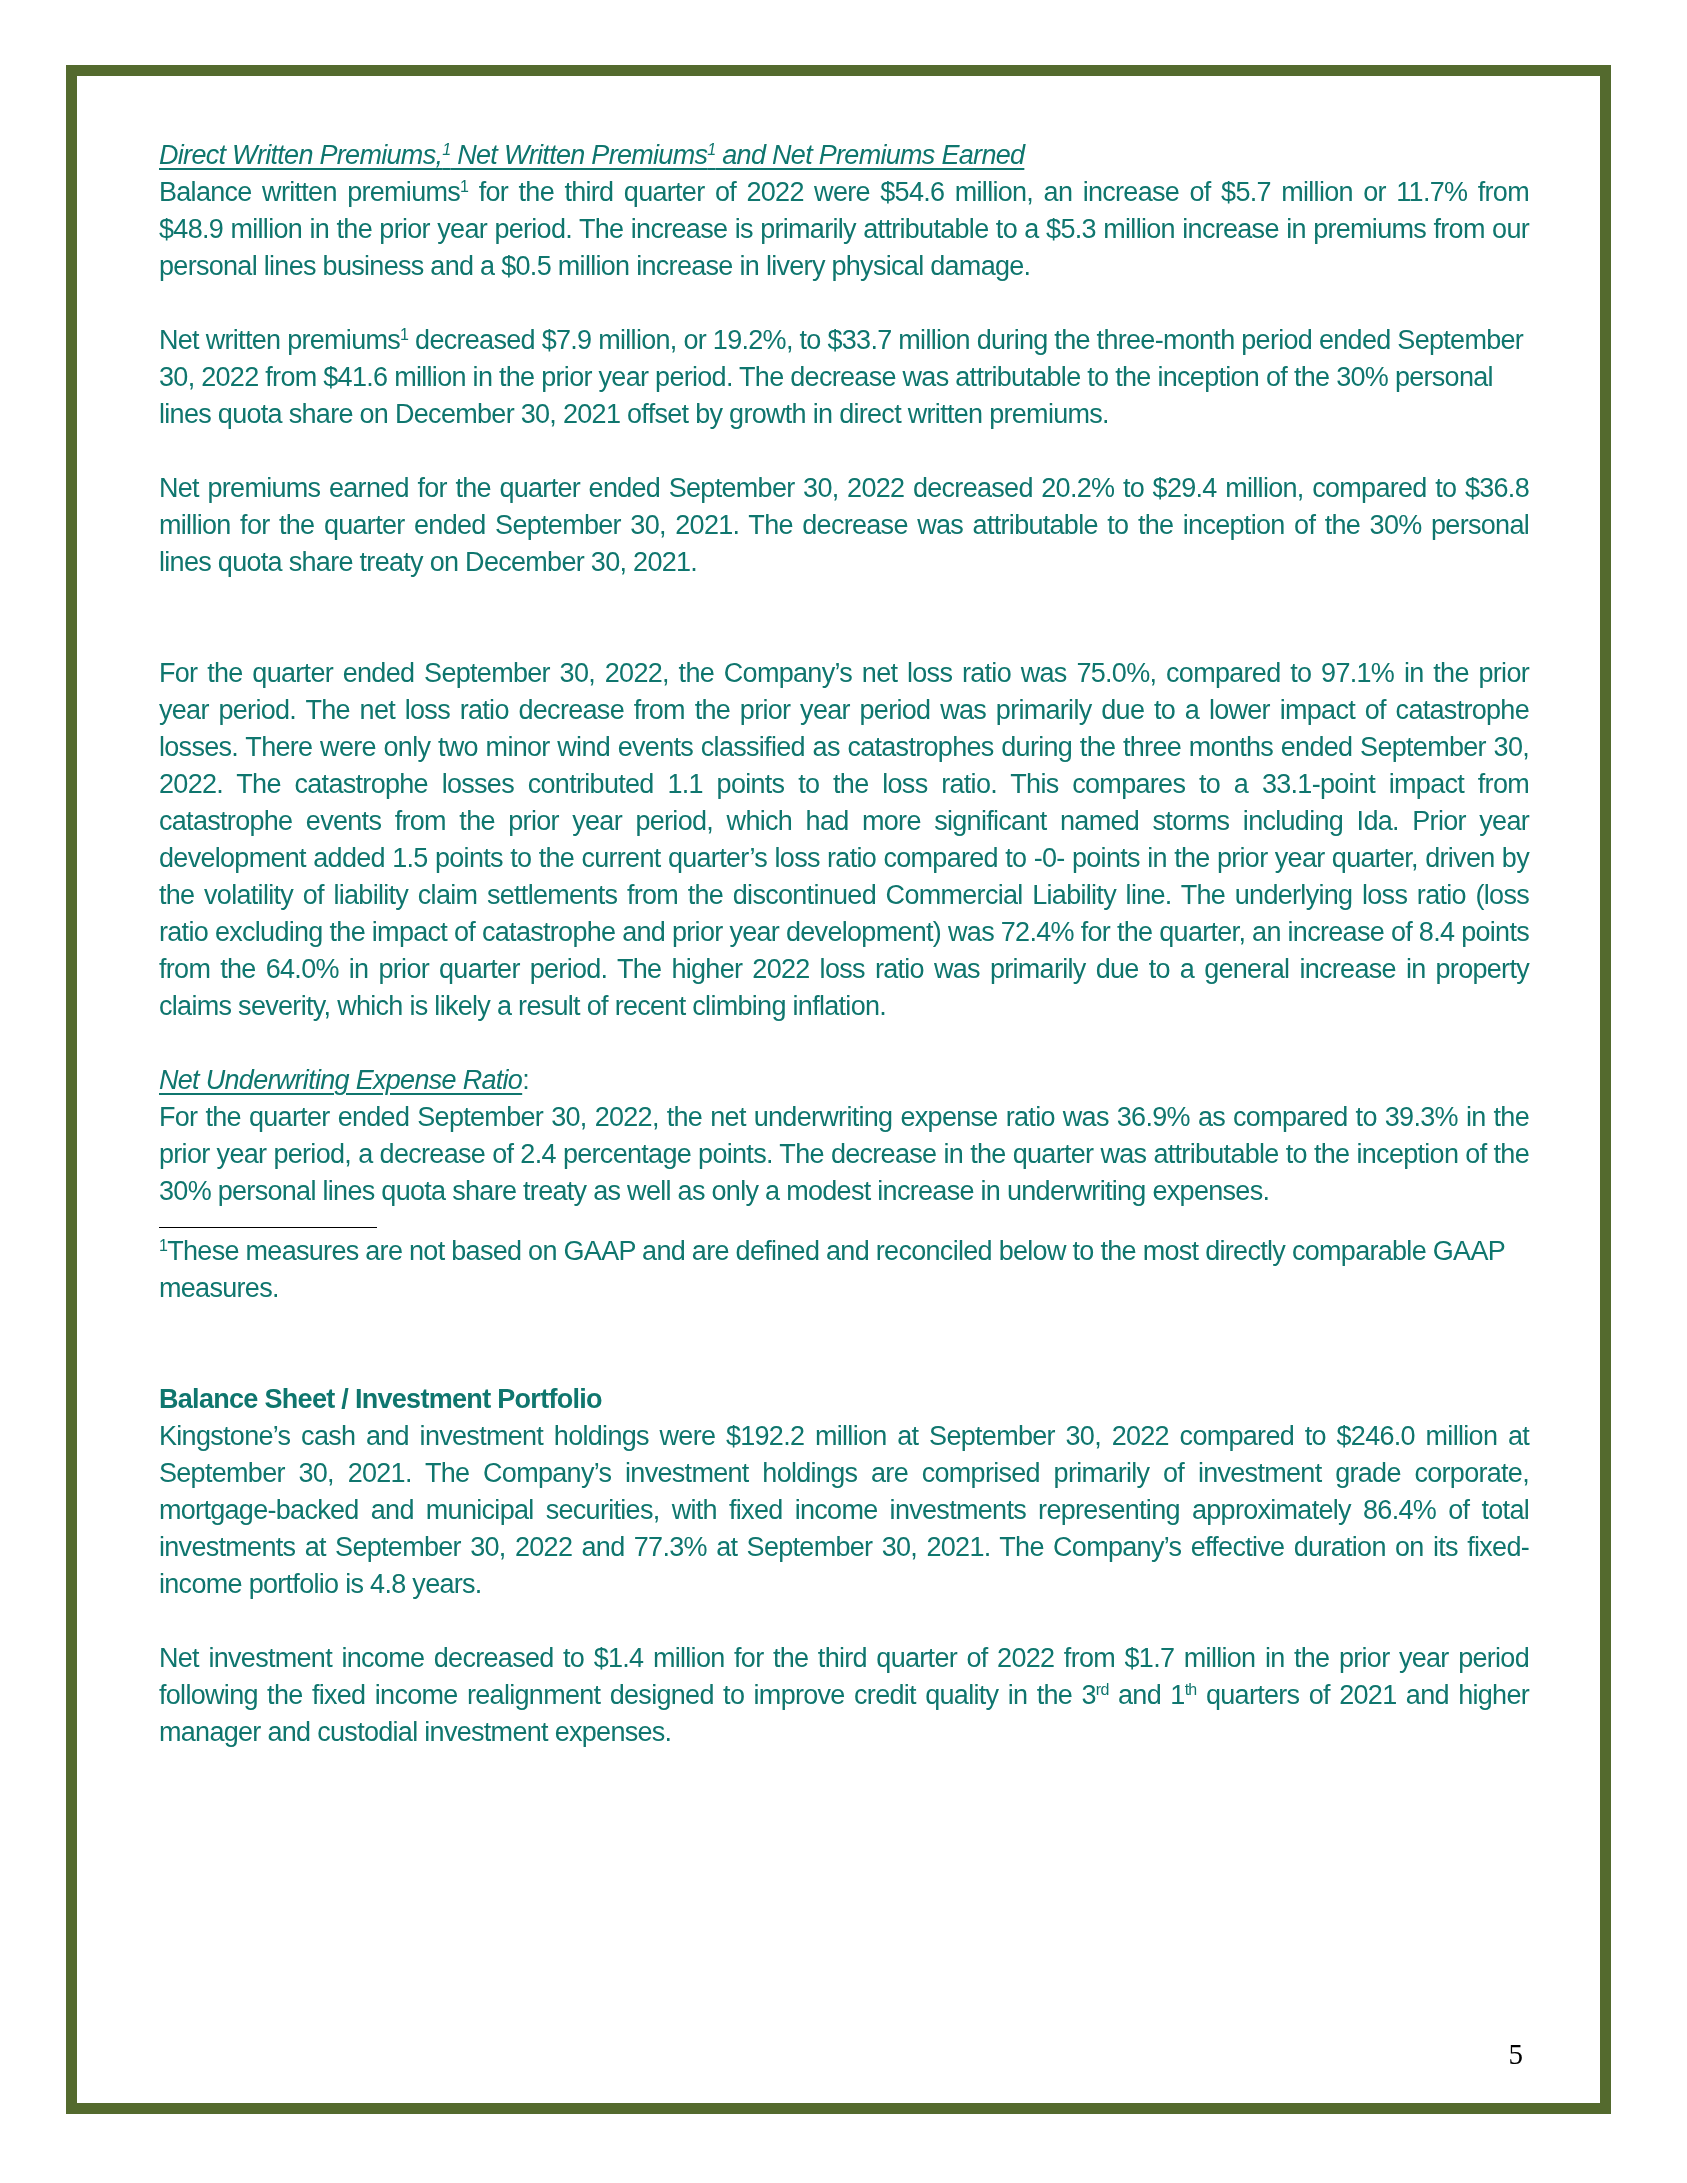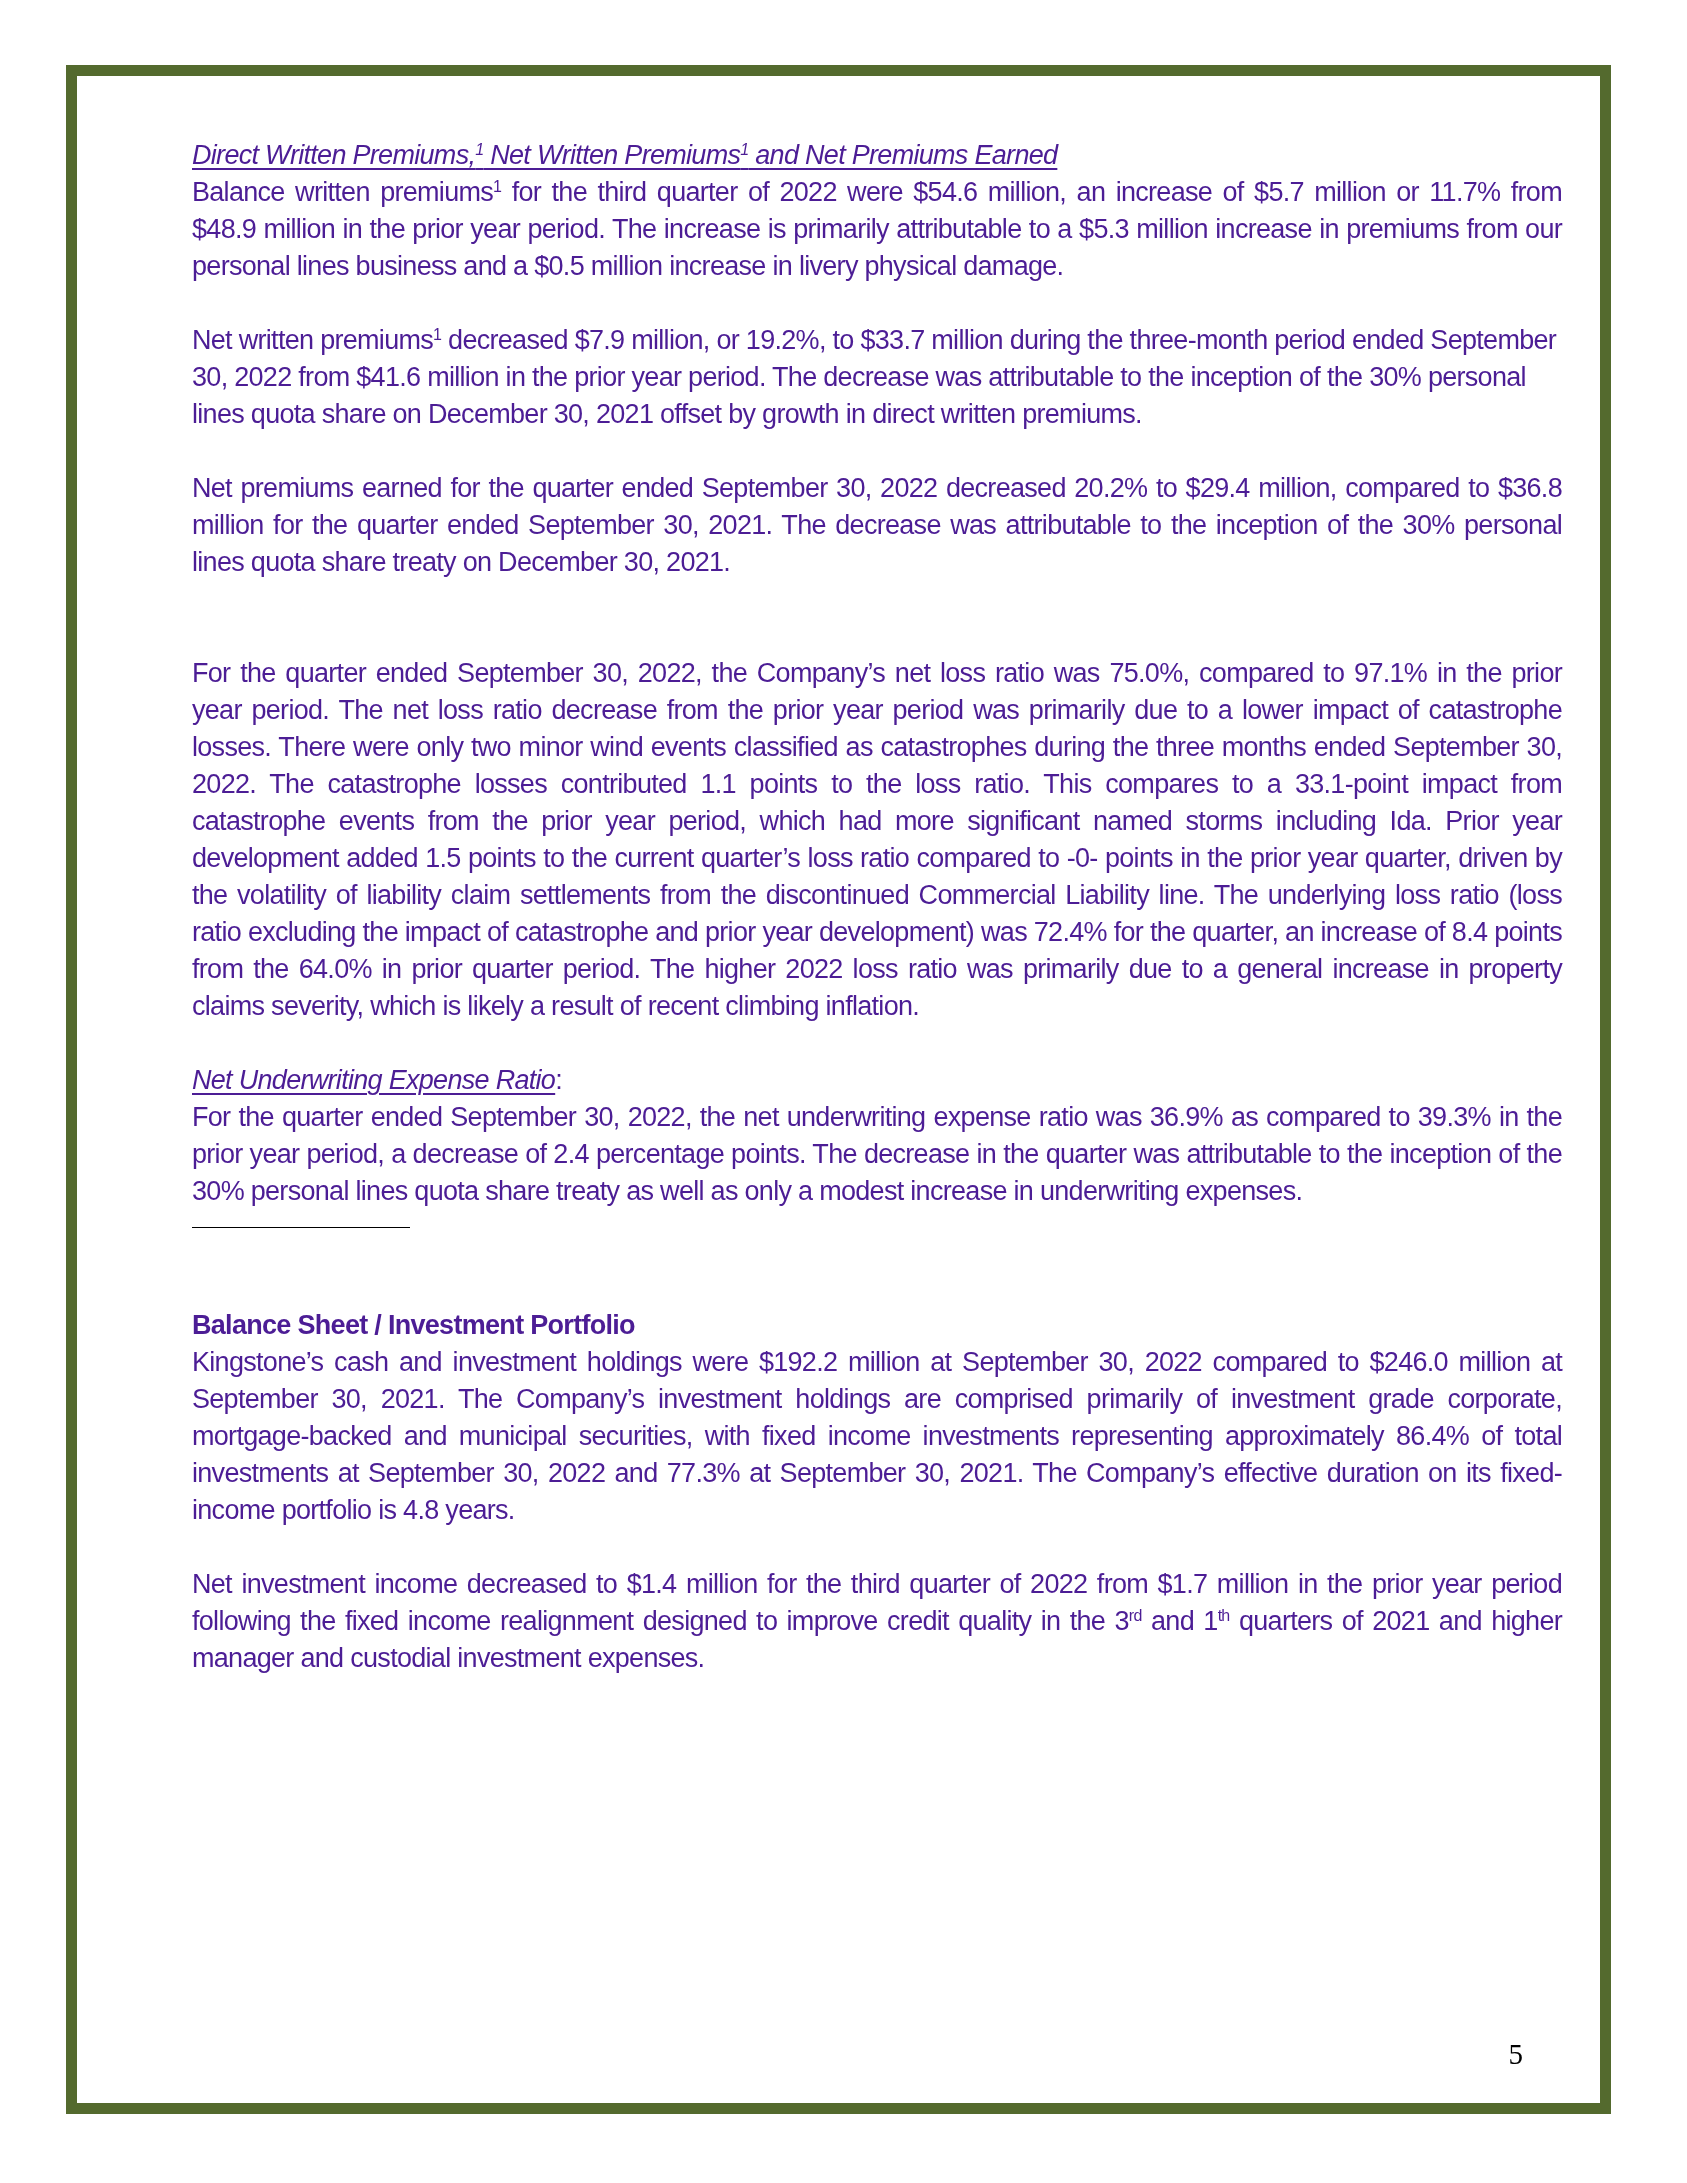--- a/index.html
+++ b/index.html
@@ -6,22 +6,22 @@
   body { width: 1687px; height: 2183px; position: relative; overflow: hidden; }
   .frame-outer {
     position: absolute; left: 66px; top: 65px;
     width: 1545px; height: 2049px;
     box-sizing: border-box;
     border: 11.2px solid #546A2E;
   }
   .content {
     position: absolute; left: 159px; top: 137px; width: 1370px;
     font-family: "Liberation Sans", sans-serif;
-    font-size: 27px; line-height: 37px; color: #4c1d95;
-    letter-spacing: -0.7px; word-spacing: 0px; margin-left: 33px;
+    font-size: 27px; line-height: 37px; color: #0f766e;
+    letter-spacing: -0.7px; word-spacing: 0px;
   }
   .para { margin: 0; }
   .justify { text-align: justify; text-align-last: left; }
   .gap { height: 37px; }
   .heading-it { font-style: italic; text-decoration: underline; text-underline-offset: 4px; text-decoration-thickness: 2px; }
   .heading-b { font-weight: bold; text-underline-offset: 4px; text-decoration-thickness: 2px; }
   sup { font-size: 16px; line-height: 0; vertical-align: 9.3px; }
   .rule-short {
     width: 218px; height: 0; border-top: 1.3px solid #000; margin-top: 17px; margin-bottom: 5.3px;
   }
@@ -48,20 +48,21 @@
   <div class="gap"></div>
 
   <div class="gap"></div>
   <p class="para justify">For the quarter ended September 30, 2022, the Company’s net loss ratio was 75.0%, compared to 97.1% in the prior year period. The net loss ratio decrease from the prior year period was primarily due to a lower impact of catastrophe losses. There were only two minor wind events classified as catastrophes during the three months ended September 30, 2022. The catastrophe losses contributed 1.1 points to the loss ratio. This compares to a 33.1-point impact from catastrophe events from the prior year period, which had more significant named storms including Ida. Prior year development added 1.5 points to the current quarter’s loss ratio compared to -0- points in the prior year quarter, driven by the volatility of liability claim settlements from the discontinued Commercial Liability line. The underlying loss ratio (loss ratio excluding the impact of catastrophe and prior year development) was 72.4% for the quarter, an increase of 8.4 points from the 64.0% in prior quarter period. The higher 2022 loss ratio was primarily due to a general increase in property claims severity, which is likely a result of recent climbing inflation.</p>
   <div class="gap"></div>
 
   <p class="para"><span class="heading-it">Net Underwriting Expense Ratio</span><span>:</span></p>
   <p class="para justify">For the quarter ended September 30, 2022, the net underwriting expense ratio was 36.9% as compared to 39.3% in the prior year period, a decrease of 2.4 percentage points. The decrease in the quarter was attributable to the inception of the 30% personal lines quota share treaty as well as only a modest increase in underwriting expenses.</p>
 
   <div class="rule-short"></div>
+  <p class="para"><sup>1</sup><span>These measures are not based on GAAP and are defined and reconciled below to the most directly comparable GAAP measures.</span></p>
 
   <div class="gap"></div>
   <div class="gap"></div>
 
   <p class="para"><span class="heading-b">Balance Sheet / Investment Portfolio</span></p>
   <p class="para justify">Kingstone’s cash and investment holdings were $192.2 million at September 30, 2022 compared to $246.0 million at September 30, 2021.  The Company’s investment holdings are comprised primarily of investment grade corporate, mortgage-backed and municipal securities, with fixed income investments representing approximately 86.4% of total investments at September 30, 2022 and 77.3% at September 30, 2021.  The Company’s effective duration on its fixed-income portfolio is 4.8 years.</p>
   <div class="gap"></div>
   <p class="para justify"><span>Net investment income decreased to $1.4 million for the third quarter of 2022 from $1.7 million in the prior year period following the fixed income realignment designed to improve credit quality in the 3</span><sup>rd</sup><span> and 1</span><sup>th</sup><span> quarters of 2021 and higher manager and custodial investment expenses.</span></p>
 </div>
 

